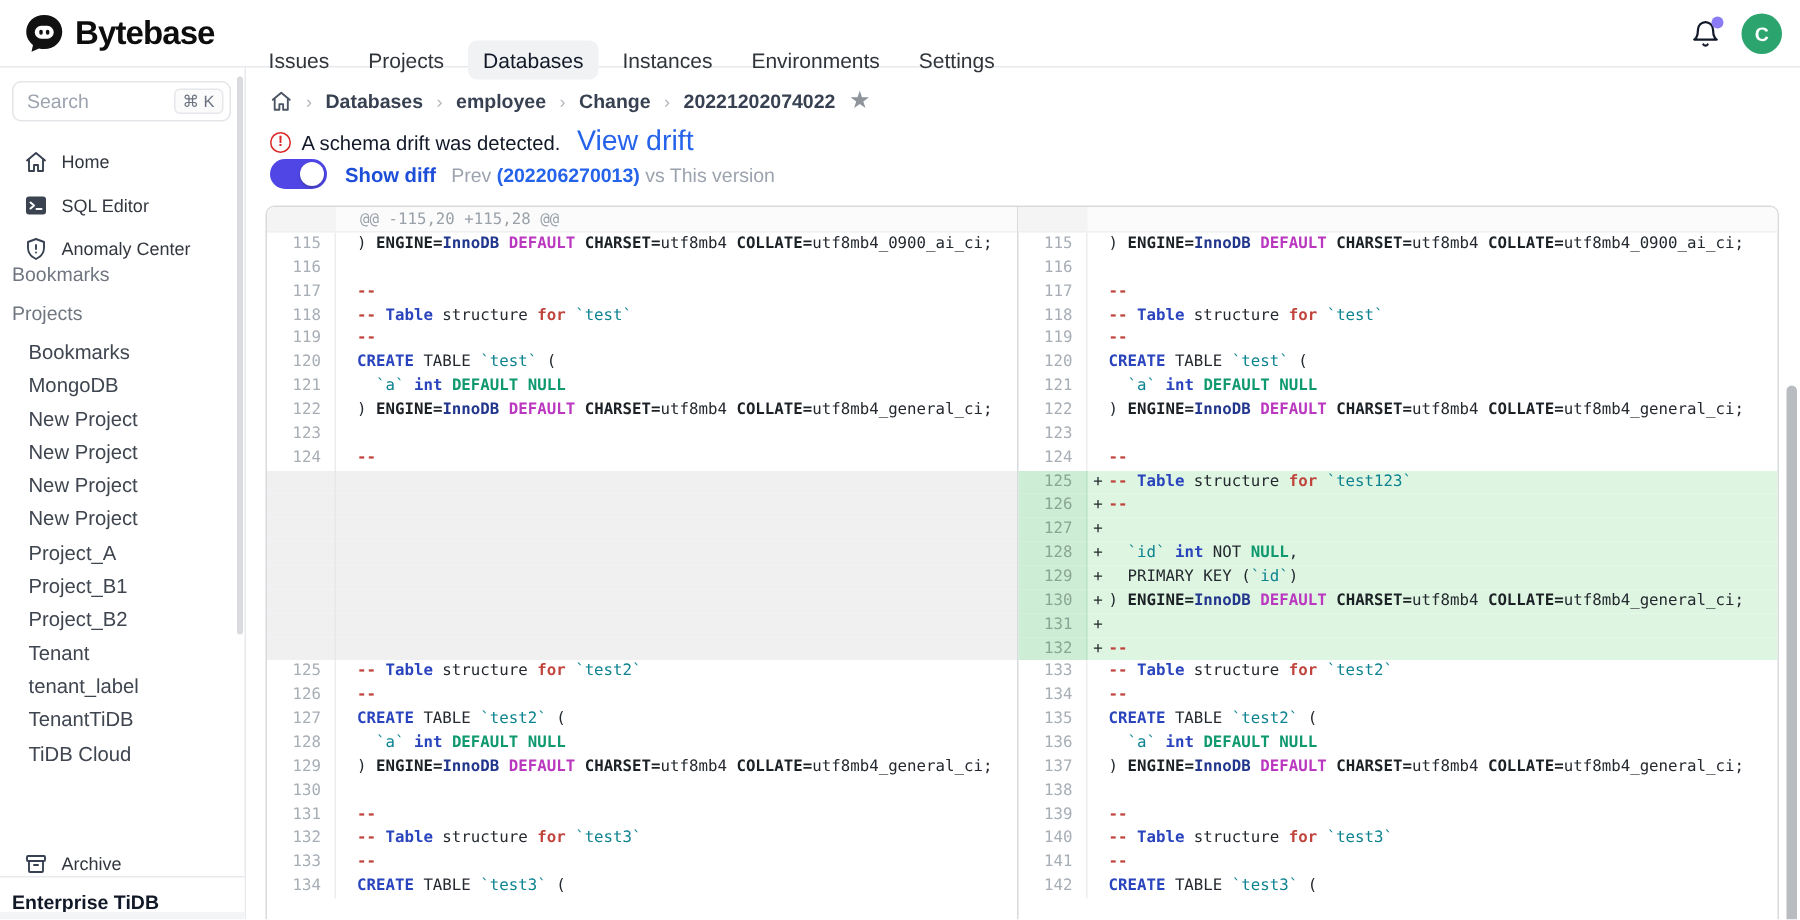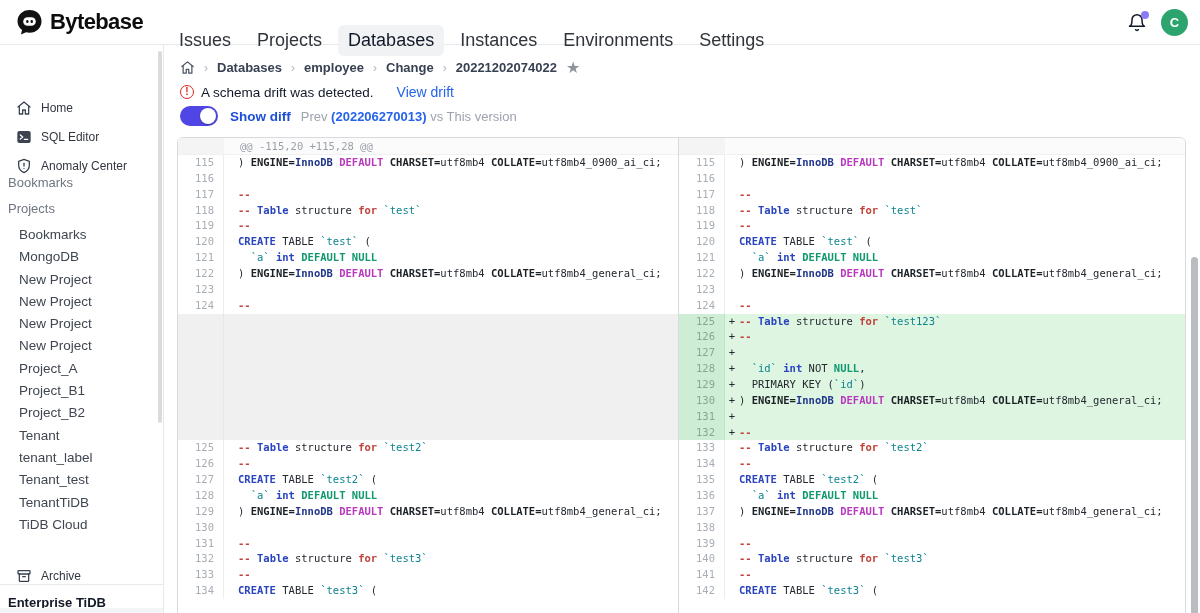--- a/index.html
+++ b/index.html
@@ -7,21 +7,21 @@
   body { width:1200px; height:613px; overflow:hidden;
          font-family:"Liberation Sans", sans-serif; color:#1f2937; }
   .stage { position:relative; width:1200px; height:613px; background:#fff; overflow:hidden; }
 
   
   .topbar { position:absolute; top:0; left:0; width:1200px; height:45px;
             border-bottom:1px solid #e7e9ec; background:#fff; display:flex; align-items:center; z-index:6; }
   .brand { display:flex; align-items:center; margin-left:16px; cursor:pointer; }
   .brand-name { font-size:22px; font-weight:800; color:#0d0d0d; letter-spacing:-0.6px; margin-left:7px; }
   .nav { display:flex; align-items:center; margin-left:26px; gap:6px; }
-  .nav-item { font-size:18px; color:#30343b; padding:5px 10px; border-radius:6px; cursor:pointer;margin-top:36px; }
+  .nav-item { font-size:14px; color:#30343b; padding:5px 10px; border-radius:6px; cursor:pointer;margin-top:36px; }
   .nav-item.active { background:#f1f2f4; color:#111827; }
   .top-right { position:absolute; right:12px; top:0; height:45px; display:flex; align-items:center; gap:14px; }
   .bell { position:relative; width:20px; height:20px; cursor:pointer; }
   .bell-dot { position:absolute; top:-2px; right:-2px; width:8px; height:8px; border-radius:50%; background:#8b7cf6; }
   .avatar { width:27px; height:27px; border-radius:50%; color:#fff; font-size:13px; font-weight:700;
             display:flex; align-items:center; justify-content:center; cursor:pointer; }
 
   
   .sidebar { position:absolute; top:45px; left:0; width:164px; bottom:0; border-right:1px solid #e7e9ec; background:#fff; z-index:5; }
   .searchbox { position:absolute; top:9px; left:8px; width:146px; height:27px; border:1px solid #e3e5e8;
@@ -47,21 +47,21 @@
   .crumbs { position:absolute; top:15px; left:15px; display:flex; align-items:center; gap:9px; }
   .crumb { font-size:13px; font-weight:600; color:#374151; cursor:pointer; }
   .crumb-sep { color:#b0b5bc; font-size:12px; }
   .star { color:#8e949c; font-size:16px; line-height:14px; cursor:pointer; }
 
   .drift { position:absolute; top:39px; left:15px; display:flex; align-items:center; gap:7px; }
   .drift-icon { width:14px; height:14px; border:1.6px solid #dc2626; border-radius:50%; color:#dc2626;
                 font-size:10px; font-weight:700; text-align:center; line-height:11px; }
   .drift-text { font-size:13.5px; color:#111827; }
   .link { color:#2563eb; cursor:pointer; }
-  .drift-link { font-size:14px; margin-left:16px; }
+  .drift-link { font-size:19px; margin-left:4px; }
 
   .toggle-row { position:absolute; top:61px; left:15px; display:flex; align-items:center; }
   .toggle { width:38px; height:20px; border-radius:10px; position:relative; cursor:pointer; }
   .knob { position:absolute; top:2px; right:2px; width:16px; height:16px; border-radius:50%; background:#fff;
           box-shadow:0 1px 2px rgba(0,0,0,.25); }
   .toggle-lbl { font-size:13.5px; font-weight:700; color:#1d4ed8; margin-left:12px; }
   .toggle-sub { font-size:13px; color:#9ca3af; margin-left:10px; }
   .toggle-sub .link { font-weight:600; }
 
   
@@ -126,20 +126,24 @@
           <path d="M18 8a6 6 0 10-12 0c0 7-3 8-3 8h18s-3-1-3-8"></path>
           <path d="M13.7 20a2 2 0 01-3.4 0"></path>
         </svg>
         <span class="bell-dot"></span>
       </div>
       <div class="avatar" id="avatar" style="background: rgb(43, 165, 109);">C</div>
     </div>
   </div>
 
   <div class="sidebar">
+    <div class="searchbox">
+      <span class="search-ph">Search</span>
+      <span class="kbd">⌘ K</span>
+    </div>
     <div class="side-nav" id="side-nav">
         <div class="side-item">
           <span>
             <svg width="16" height="16" viewBox="0 0 24 24" fill="none" stroke="#374151" stroke-width="1.9" stroke-linecap="round" stroke-linejoin="round">
               <path d="M3 10.5L12 3l9 7.5"></path>
               <path d="M5 9.5V21h5v-6h4v6h5V9.5"></path>
             </svg>
           </span>
           <span class="lbl">Home</span>
         </div>
@@ -171,21 +175,20 @@
         <div class="proj-item">MongoDB</div>
         <div class="proj-item">New Project</div>
         <div class="proj-item">New Project</div>
         <div class="proj-item">New Project</div>
         <div class="proj-item">New Project</div>
         <div class="proj-item">Project_A</div>
         <div class="proj-item">Project_B1</div>
         <div class="proj-item">Project_B2</div>
         <div class="proj-item">Tenant</div>
         <div class="proj-item">tenant_label</div>
-        <div class="proj-item">Tenant_test</div>
         <div class="proj-item">TenantTiDB</div>
         <div class="proj-item">TiDB Cloud</div>
       </div>
     <div class="archive-row">
       <div class="side-item">
         <span>
           <svg width="16" height="16" viewBox="0 0 24 24" fill="none" stroke="#374151" stroke-width="1.9" stroke-linecap="round" stroke-linejoin="round">
             <rect x="3" y="4" width="18" height="5" rx="1"></rect>
               <path d="M5 9v10a1 1 0 001 1h12a1 1 0 001-1V9"></path>
               <path d="M10 13h4"></path>

